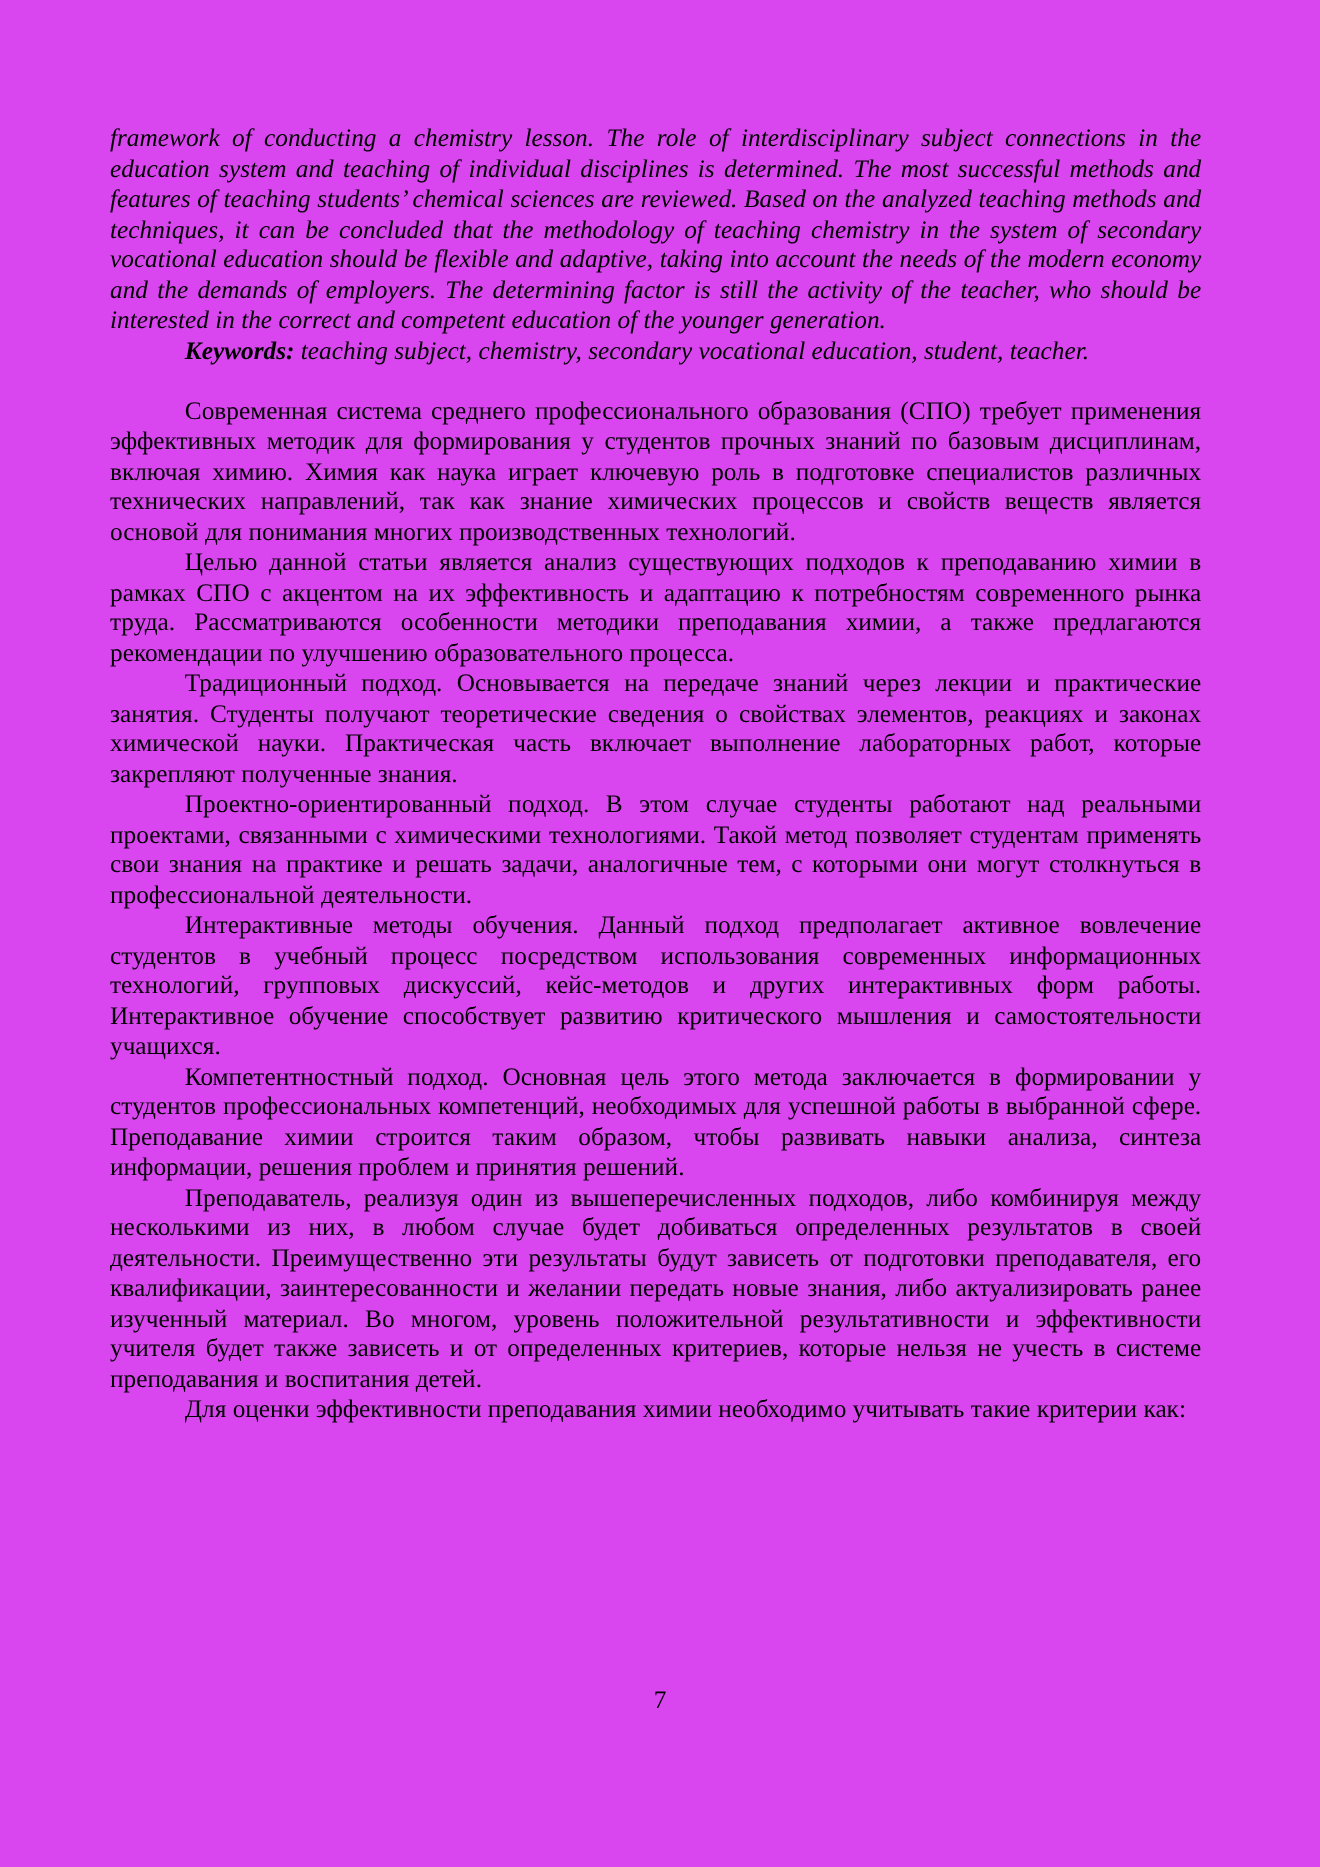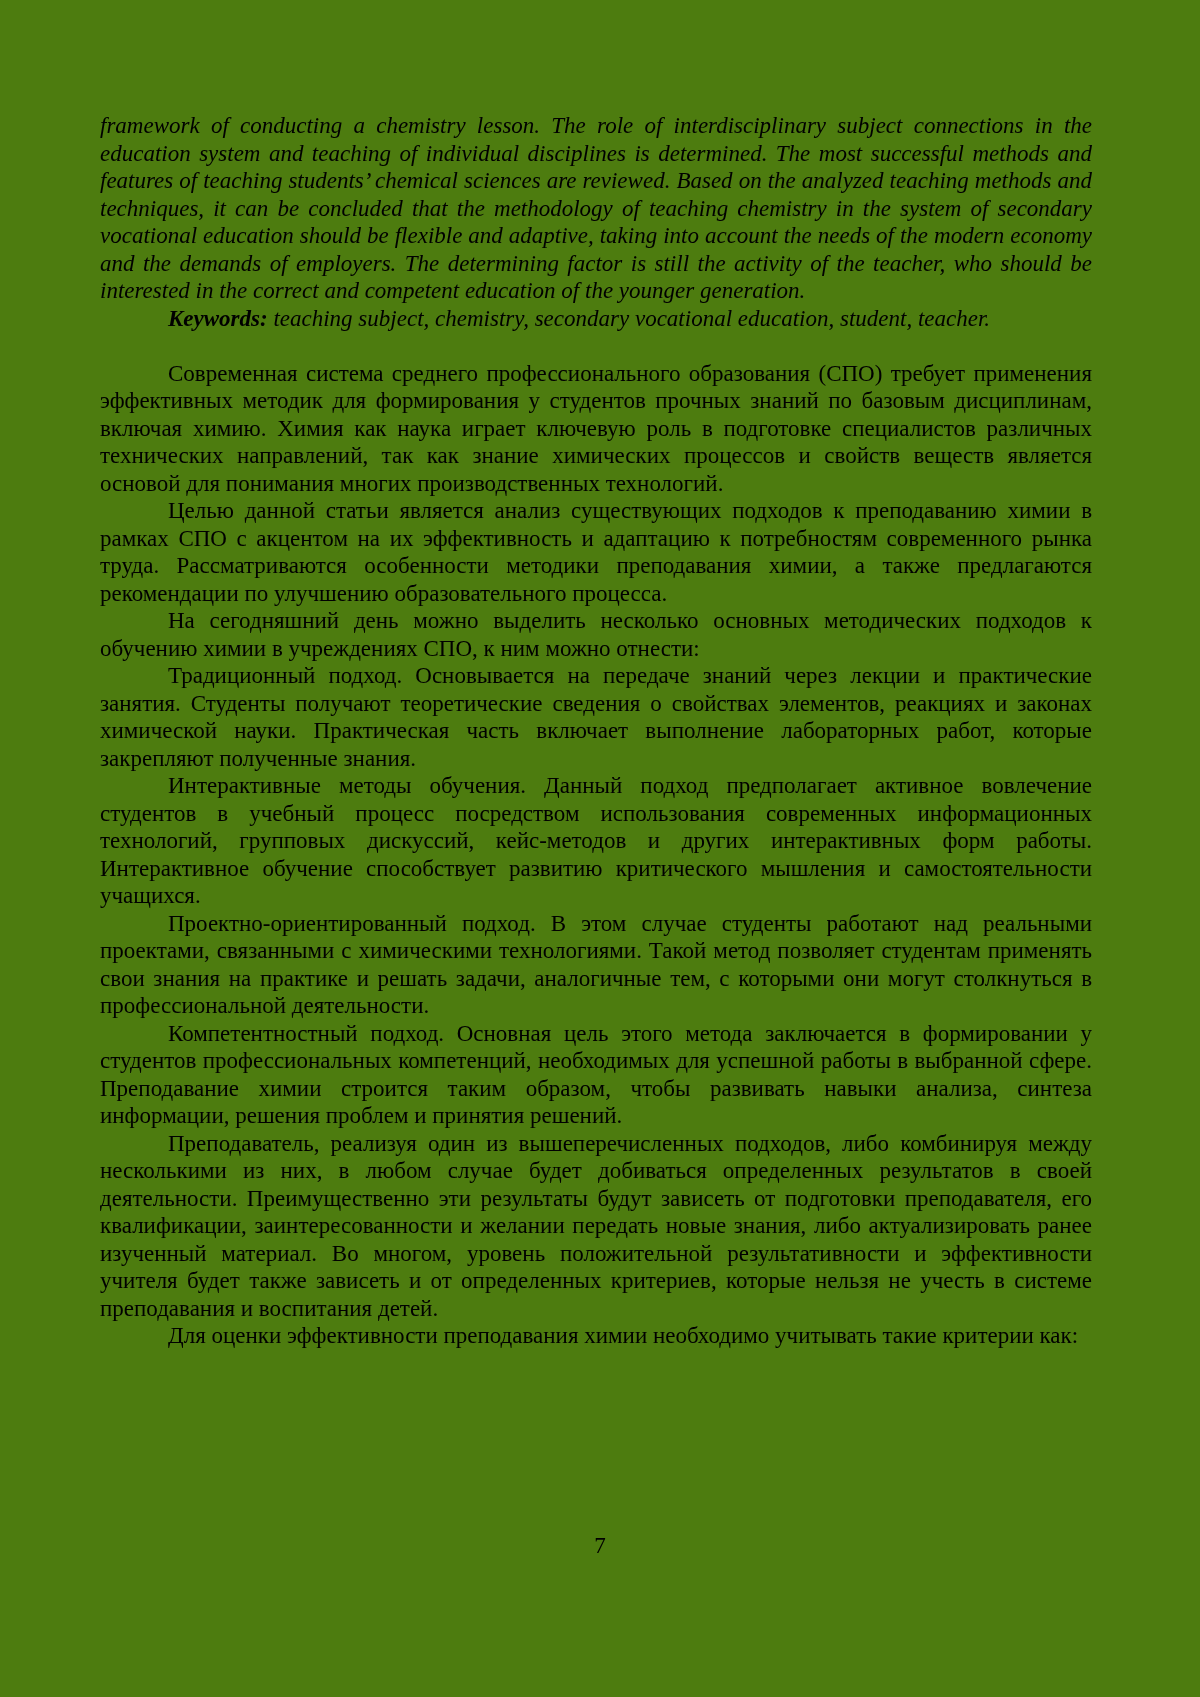--- a/index.html
+++ b/index.html
@@ -4,21 +4,21 @@
 <style>
   html, body {
     margin: 0;
     padding: 0;
     background: #ffffff;
   }
   .page {
     position: relative;
     width: 1200px;
     height: 1697px;
-    background: #4d7c0f;
+    background: #d946ef;
     color: #000000;
     overflow: hidden;
   }
   .content {
     position: absolute;
     left: 100px;
     top: 112px;
     width: 992px;
     font-family: "Liberation Serif", "DejaVu Serif", serif;
     font-size: 23px;
@@ -63,24 +63,23 @@
   <div class="content">
 
     <p class="abstract-para">framework of conducting a chemistry lesson. The role of interdisciplinary subject connections in the education system and teaching of individual disciplines is determined. The most successful methods and features of teaching students’ chemical sciences are reviewed. Based on the analyzed teaching methods and techniques, it can be concluded that the methodology of teaching chemistry in the system of secondary vocational education should be flexible and adaptive, taking into account the needs of the modern economy and the demands of employers. The determining factor is still the activity of the teacher, who should be interested in the correct and competent education of the younger generation.</p>
 
     <p class="keywords-para"><span class="keywords-label">Keywords:</span><span> teaching subject, chemistry, secondary vocational education, student, teacher.</span></p>
 
     <div class="blank-line"></div>
 
     <p>Современная система среднего профессионального образования (СПО) требует применения эффективных методик для формирования у студентов прочных знаний по базовым дисциплинам, включая химию. Химия как наука играет ключевую роль в подготовке специалистов различных технических направлений, так как знание химических процессов и свойств веществ является основой для понимания многих производственных технологий.</p>
     <p>Целью данной статьи является анализ существующих подходов к преподаванию химии в рамках СПО с акцентом на их эффективность и адаптацию к потребностям современного рынка труда. Рассматриваются особенности методики преподавания химии, а также предлагаются рекомендации по улучшению образовательного процесса.</p>
-    <p>На сегодняшний день можно выделить несколько основных методических подходов к обучению химии в учреждениях СПО, к ним можно отнести:</p>
     <p>Традиционный подход. Основывается на передаче знаний через лекции и практические занятия. Студенты получают теоретические сведения о свойствах элементов, реакциях и законах химической науки. Практическая часть включает выполнение лабораторных работ, которые закрепляют полученные знания.</p>
+    <p>Проектно-ориентированный подход. В этом случае студенты работают над реальными проектами, связанными с химическими технологиями. Такой метод позволяет студентам применять свои знания на практике и решать задачи, аналогичные тем, с которыми они могут столкнуться в профессиональной деятельности.</p>
     <p>Интерактивные методы обучения. Данный подход предполагает активное вовлечение студентов в учебный процесс посредством использования современных информационных технологий, групповых дискуссий, кейс-методов и других интерактивных форм работы. Интерактивное обучение способствует развитию критического мышления и самостоятельности учащихся.</p>
-    <p>Проектно-ориентированный подход. В этом случае студенты работают над реальными проектами, связанными с химическими технологиями. Такой метод позволяет студентам применять свои знания на практике и решать задачи, аналогичные тем, с которыми они могут столкнуться в профессиональной деятельности.</p>
     <p>Компетентностный подход. Основная цель этого метода заключается в формировании у студентов профессиональных компетенций, необходимых для успешной работы в выбранной сфере. Преподавание химии строится таким образом, чтобы развивать навыки анализа, синтеза информации, решения проблем и принятия решений.</p>
     <p>Преподаватель, реализуя один из вышеперечисленных подходов, либо комбинируя между несколькими из них, в любом случае будет добиваться определенных результатов в своей деятельности. Преимущественно эти результаты будут зависеть от подготовки преподавателя, его квалификации, заинтересованности и желании передать новые знания, либо актуализировать ранее изученный материал. Во многом, уровень положительной результативности и эффективности учителя будет также зависеть и от определенных критериев, которые нельзя не учесть в системе преподавания и воспитания детей.</p>
     <p>Для оценки эффективности преподавания химии необходимо учитывать такие критерии как:</p>
 
   </div>
 
   <div class="page-number">7</div>
 </div>
 
 </body></html>

